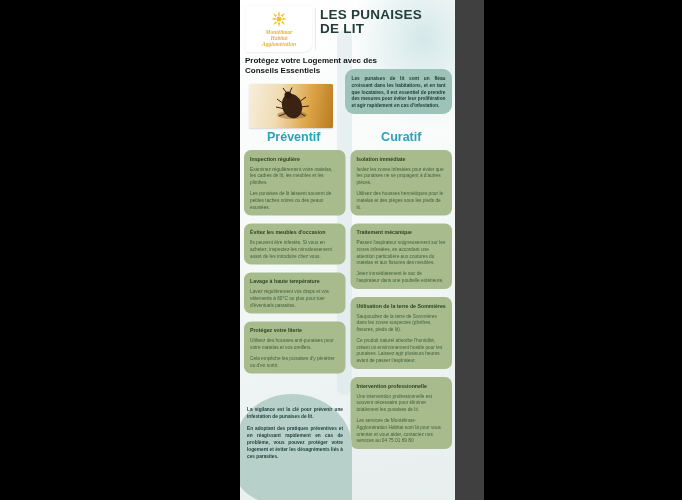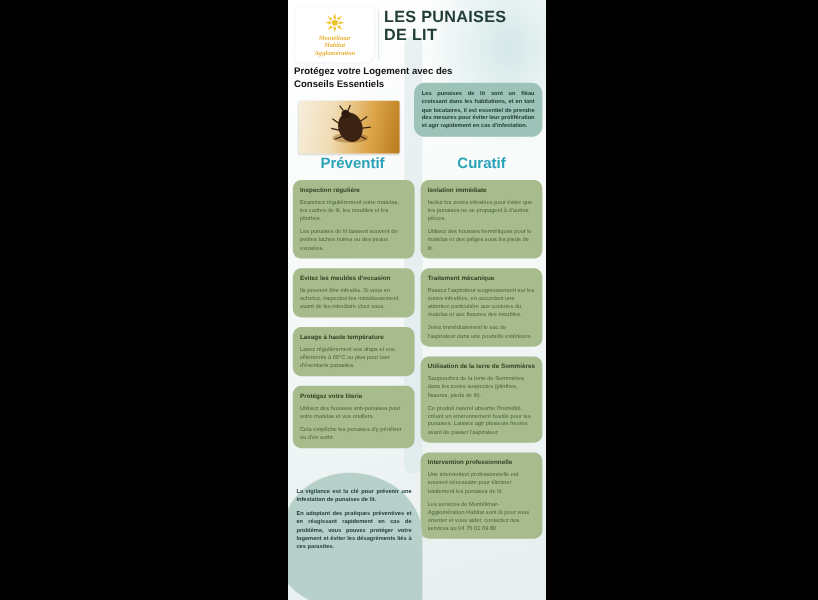--- a/index.html
+++ b/index.html
@@ -3,21 +3,21 @@
 <meta charset="utf-8">
 <style>
   * { margin:0; padding:0; box-sizing:border-box; }
   html,body { background:#000; }
   .screen {
     position:relative; width:682px; height:500px;
     background:#000; overflow:hidden;
     font-family:"Liberation Sans", sans-serif;
   }
   .poster {
-    position:absolute; left:240px; top:0; width:215px; height:500px;
+    position:absolute; left:240px; top:0; width:244px; height:500px;
     overflow:hidden; background:#404040;
   }
   .poster-inner {
     position:relative; width:430px; height:1000px;
     transform:scale(0.5); transform-origin:0 0;
     background:
       linear-gradient(165deg, #ffffff 0%, #f8fbfa 35%, #ecf3f2 75%, #e7efee 100%);
   }
   .bg-stripe {
     position:absolute; left:194px; top:60px; width:30px; height:730px;

